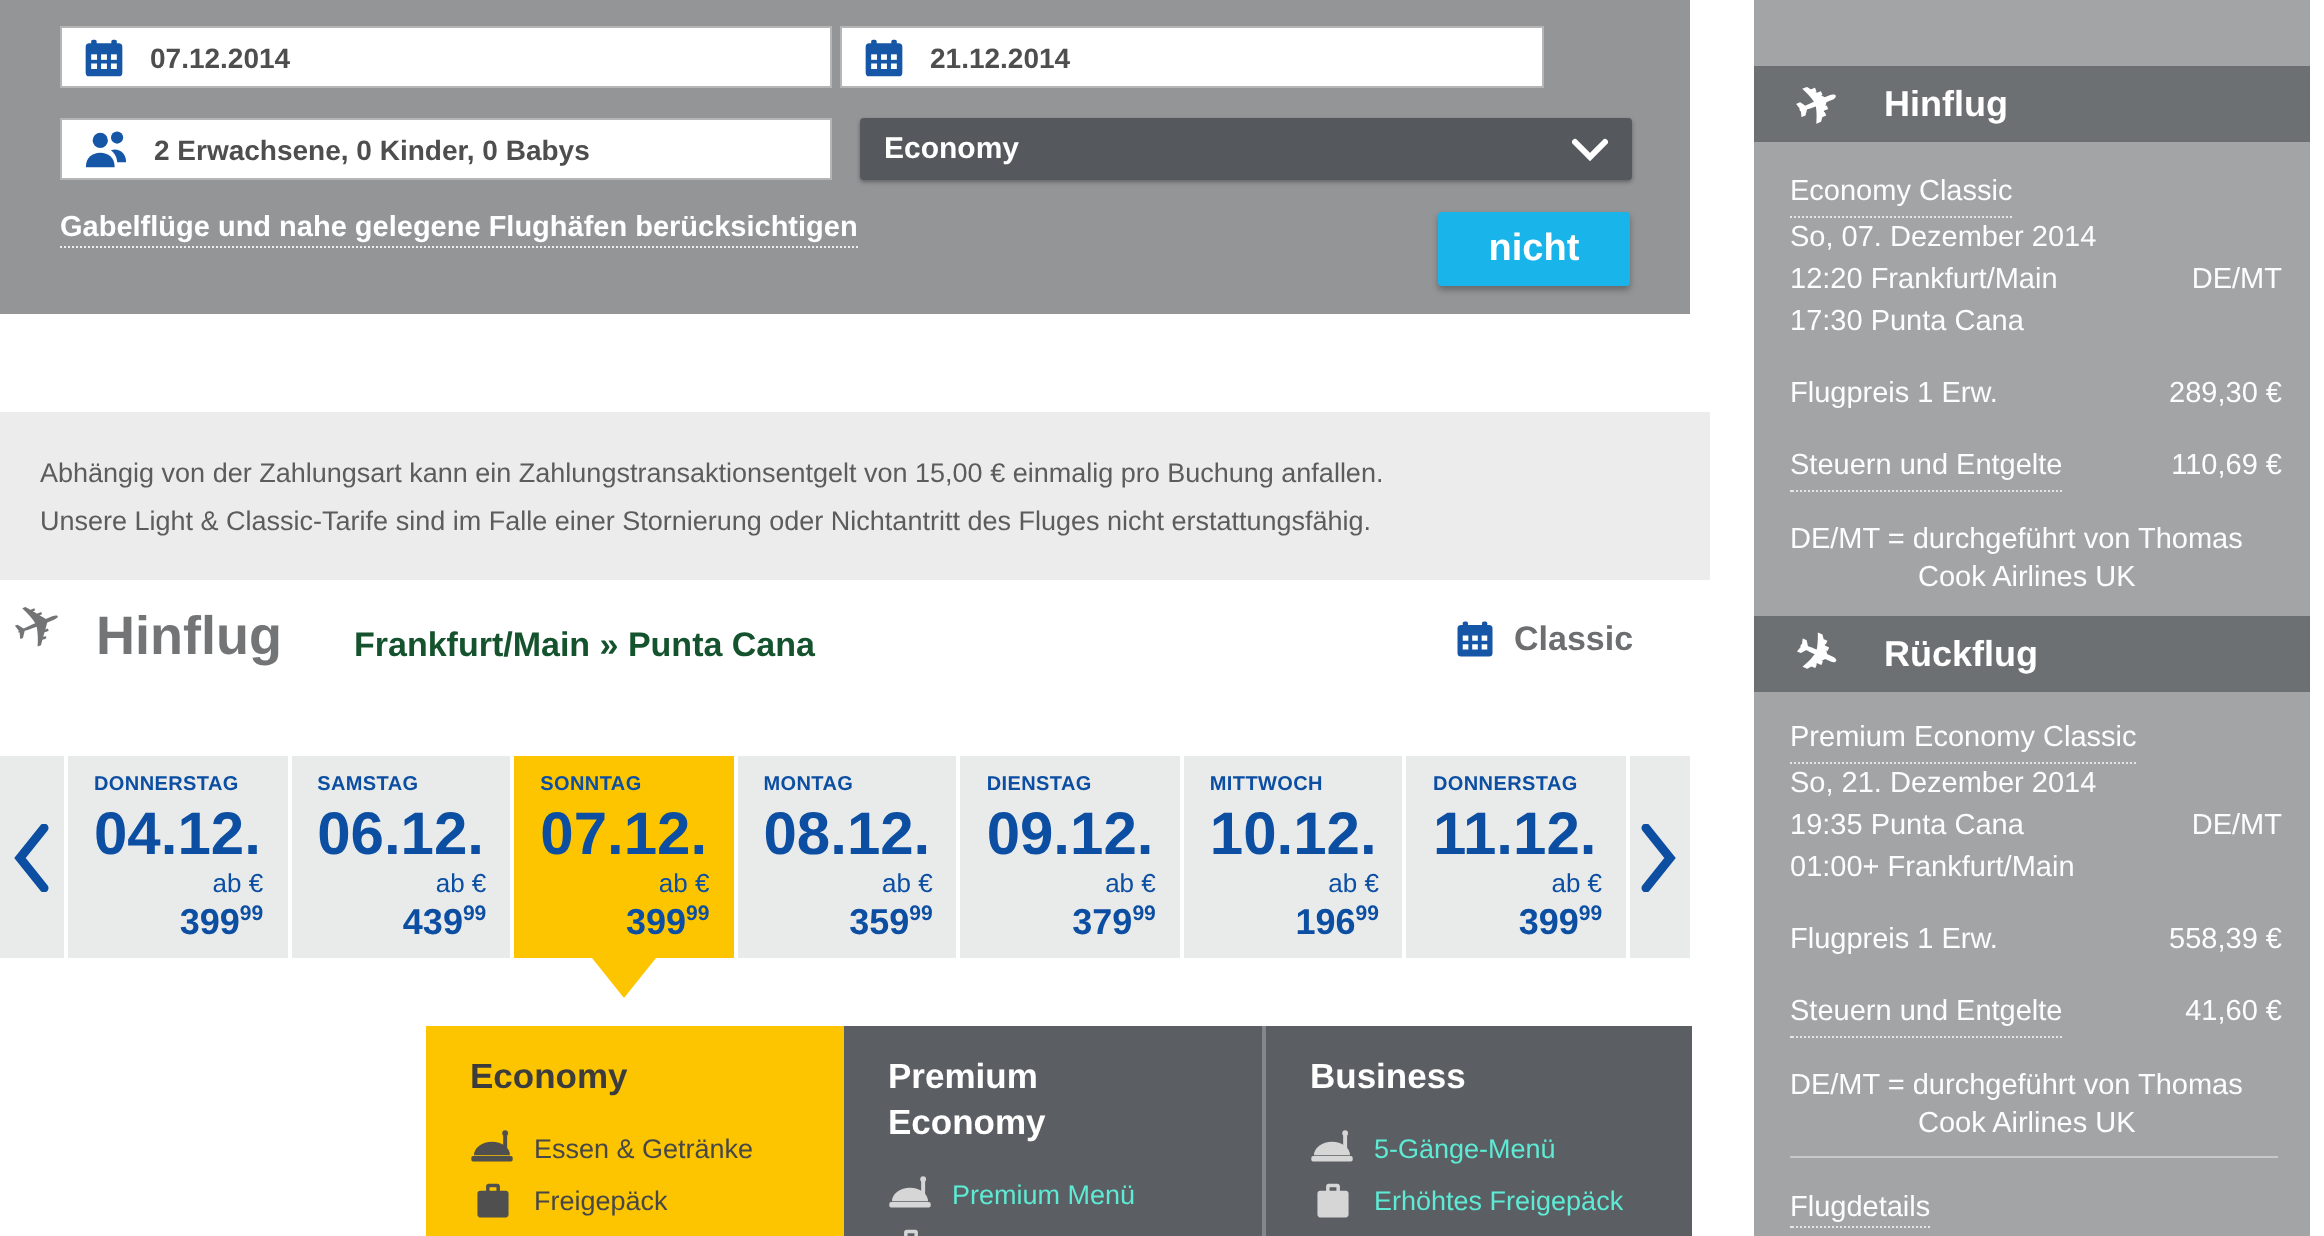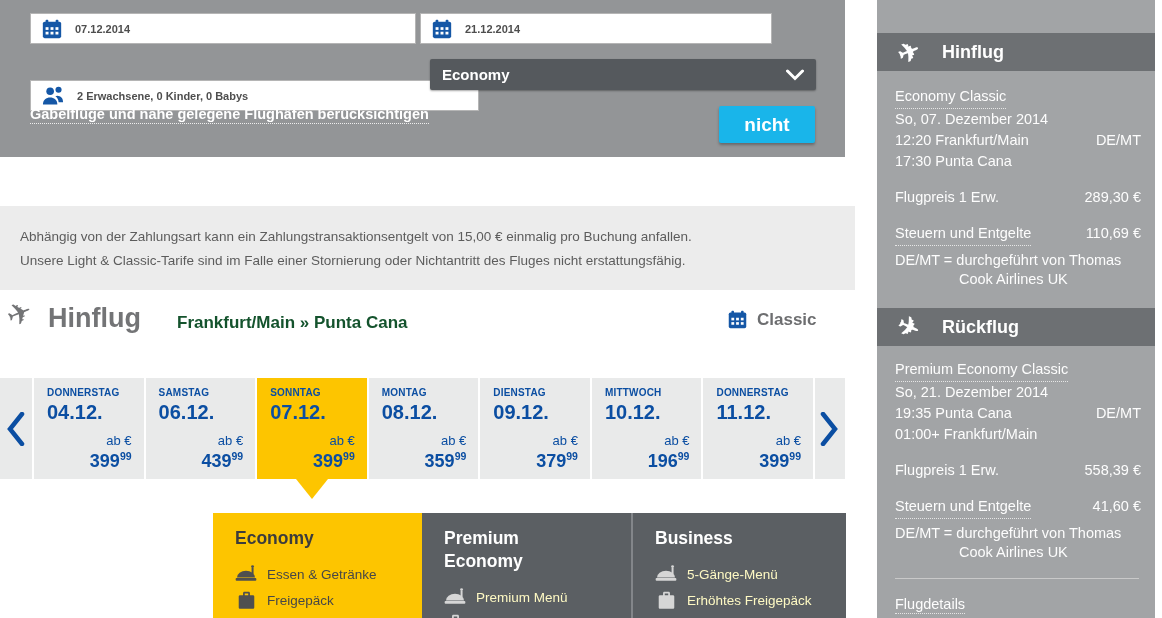--- a/index.html
+++ b/index.html
@@ -3,24 +3,24 @@
 <meta charset="utf-8">
 <style>
   html,body{margin:0;padding:0;background:#fff;}
   .wrap{position:relative;width:1162px;height:618px;overflow:hidden;background:#fff;
         font-family:"Liberation Sans",sans-serif;}
 
   
   .search-panel{position:absolute;left:0;top:0;width:845px;height:157px;background:#939597;}
   .field{position:absolute;background:#fff;border:1px solid #b5b5b5;display:flex;align-items:center;
          gap:12px;padding:0 10px;box-sizing:border-box;height:31px;font-weight:bold;color:#4e4e4e;
-         font-size:11px;cursor:text;}
+         font-size:14px;cursor:text;}
   .f-date1{left:30px;top:13px;width:386px;}
   .f-date2{left:420px;top:13px;width:352px;}
-  .f-pax{left:30px;top:59px;width:449px;margin-top:21px;}
+  .f-pax{left:30px;top:59px;width:386px;}
   .select{position:absolute;left:430px;top:59px;width:386px;height:31px;background:#55595d;color:#fff;
           font-weight:bold;font-size:15px;display:flex;align-items:center;justify-content:space-between;
           padding:0 12px;box-sizing:border-box;border-radius:2px;box-shadow:0 1px 2px rgba(0,0,0,.35);cursor:pointer;}
   .gabel-link{position:absolute;left:30px;top:106px;color:#fff;font-weight:bold;font-size:14.5px;
           border-bottom:1px dotted #eee;cursor:pointer;padding-bottom:1px;}
   .finden-btn{position:absolute;left:719px;top:106px;width:96px;height:37px;background:#19b5ea;color:#fff;
           font-weight:bold;font-size:19px;border:none;border-radius:2px;box-shadow:0 2px 3px rgba(0,0,0,.3);
           cursor:pointer;font-family:"Liberation Sans",sans-serif;}
 
   
@@ -42,54 +42,54 @@
   .car-nav{position:absolute;top:0;width:32px;height:101px;display:flex;align-items:center;
            justify-content:center;cursor:pointer;}
   .car-left{left:0;} .car-right{left:813px;}
   .days{position:absolute;left:32px;top:0;width:781px;height:101px;display:flex;border-right:2px solid #fff;}
   .day{flex:1 1 0;position:relative;border-left:2px solid #fff;box-sizing:border-box;
        padding:9px 12px 0 13px;color:#0b4ea2;cursor:pointer;}
   .day.selected{background:#fdc500;}
   .day.selected::after{content:"";position:absolute;left:50%;bottom:-20px;margin-left:-16px;
        border:16px solid transparent;border-bottom:0;border-top:20px solid #fdc500;}
   .day-weekday{font-size:10px;font-weight:bold;letter-spacing:.2px;}
-  .day-date{font-size:20px;font-weight:bold;margin-top:3px;}
+  .day-date{font-size:30px;font-weight:bold;margin-top:3px;}
   .day-price{position:absolute;right:12px;bottom:9px;text-align:right;}
   .ab{font-size:13px;}
   .price{font-size:18px;font-weight:bold;line-height:17px;}
   .price sup{font-size:10.5px;}
 
   
   .fares{position:absolute;left:213px;top:513px;display:flex;}
   .fare{width:209px;box-sizing:border-box;padding:14px 0 0 22px;height:140px;background:#5b5f63;
         color:#fff;cursor:pointer;}
   .fare:last-child{width:215px;border-left:2px solid #83868a;}
   .fare.selected{background:#fdc500;color:#3c3c3c;}
   .fare-title{font-size:17.5px;font-weight:bold;max-width:120px;line-height:23px;margin-bottom:15px;}
-  .feature{display:flex;align-items:center;gap:10px;margin-bottom:8px;font-size:13.5px;color:#fef9c3;}
+  .feature{display:flex;align-items:center;gap:10px;margin-bottom:8px;font-size:13.5px;color:#5eead4;}
   .fare.selected .feature{color:#474747;}
   .f-icon{display:inline-flex;width:22px;justify-content:center;}
   .fare.selected .f-icon svg{fill:#4f4f4f;}
   .fare:not(.selected) .f-icon svg{fill:#d6d6d6;}
 
   
   .sidebar{position:absolute;left:877px;top:0;width:278px;height:618px;background:#a2a4a6;color:#fdfdfd;
            font-size:14.5px;}
   .sb-head{position:absolute;left:0;width:278px;height:38px;background:#6d7073;display:flex;
            align-items:center;gap:13px;padding-left:18px;box-sizing:border-box;font-size:18px;font-weight:bold;color:#fff;}
   .sb-head .plane-glyph{font-size:26px;}
   .sb-head .plane-wrap{width:34px;text-align:center;}
   .sb-head .plane-bar{width:22px;margin:0 6px 0 0;background:#fff;}
   .sb-head-out{top:33px;} .sb-head-in{top:308px;}
   .sb-block{position:absolute;left:18px;right:14px;line-height:21px;}
   .sb-block-out{top:86px;} .sb-block-in{top:359px;}
   .sb-link{border-bottom:1px dotted #e6e6e6;display:inline-block;padding-bottom:1px;cursor:pointer;}
   .sb-row{display:flex;justify-content:space-between;align-items:baseline;}
   .sb-gap{margin-top:15px;}
-  .opnote{margin-top:5px;padding-left:64px;text-indent:-64px;line-height:19px;}
+  .opnote{margin-top:15px;padding-left:64px;text-indent:-64px;line-height:19px;}
   .sb-divider{position:absolute;left:18px;right:16px;top:578px;border-top:1px solid #c9c9c9;}
   .sb-details{position:absolute;left:18px;top:596px;}
 
   .blue-icon{display:inline-flex;}
   svg{display:block;}
 </style>
 </head>
 <body>
 
 <div class="wrap">

